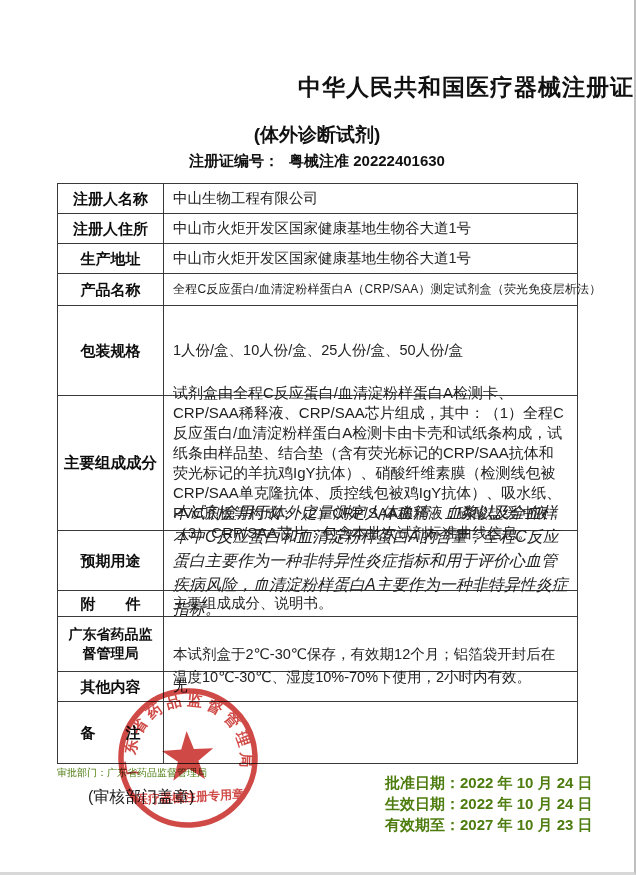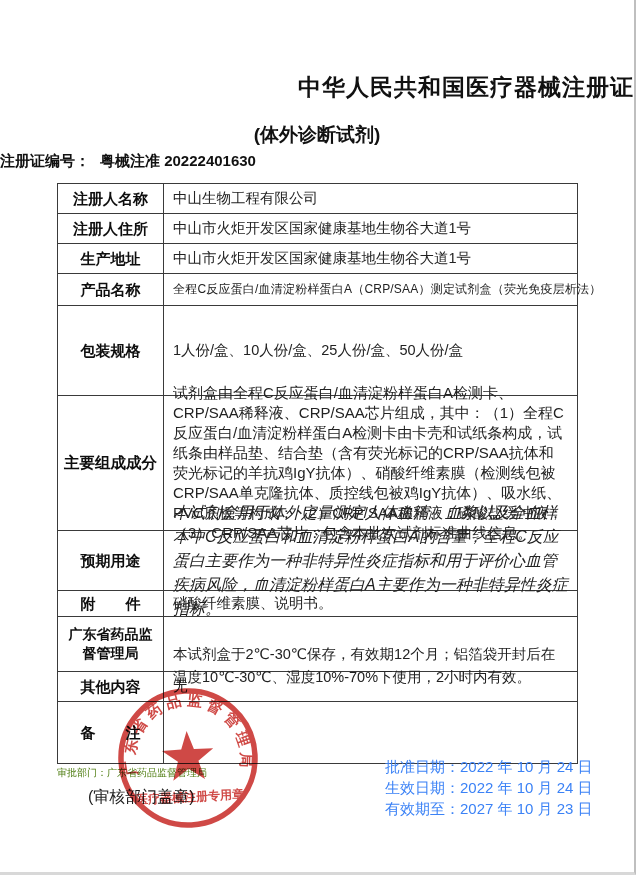--- a/index.html
+++ b/index.html
@@ -21,21 +21,21 @@
     position: absolute; top: 72px; left: 0; width: 100%;
     text-align: right; font-size: 23px; font-weight: bold;
     letter-spacing: 1px; color: #111;
   }
   .doc-subtitle {
     position: absolute; top: 112px; left: 0; width: 100%;
     text-align: center; font-size: 19px; font-weight: bold; color: #111; margin-top: 10px;
   }
   .reg-line {
     position: absolute; top: 152px; left: 0; width: 100%;
-    text-align: left; font-size: 15px; font-weight: bold; color: #111;
+    text-align: center; font-size: 15px; font-weight: bold; color: #111;
   }
   .reg-line .reg-value { margin-left: 10px; }
 
   .cert-table {
     position: absolute; left: 57px; top: 183px; width: 521px;
     border: 1.5px solid #3a3a3a;
     background: #fff;
   }
   .row { display: flex; border-bottom: 1px solid #3a3a3a; }
   .row:last-child { border-bottom: none; }
@@ -69,22 +69,22 @@
 
   .footer-left {
     position: absolute; left: 57px; top: 766px;
     font-size: 10px; color: #4d7c0f;
   }
   .footer-note {
     position: absolute; left: 88px; top: 787px;
     font-size: 16px; color: #1c1c1c;
   }
   .dates {
-    position: absolute; left: 385px; top: 756px;
-    font-size: 15px; color: #3b82f6; line-height: 21px;
+    position: absolute; left: 385px; top: 772px;
+    font-size: 15px; color: #4d7c0f; line-height: 21px; font-weight: bold;
   }
   .date-line span { display: inline; }
 
   .stamp {
     position: absolute; left: 108px; top: 678px;
     width: 160px; height: 160px;
     transform: rotate(-3deg);
     mix-blend-mode: multiply;
     opacity: 0.88;
   }
@@ -124,21 +124,21 @@
     <div class="row r6">
       <div class="cell-label">主要组成成分</div>
       <div class="cell-value">试剂盒由全程C反应蛋白/血清淀粉样蛋白A检测卡、CRP/SAA稀释液、CRP/SAA芯片组成，其中：（1）全程C反应蛋白/血清淀粉样蛋白A检测卡由卡壳和试纸条构成，试纸条由样品垫、结合垫（含有荧光标记的CRP/SAA抗体和荧光标记的羊抗鸡IgY抗体）、硝酸纤维素膜（检测线包被CRP/SAA单克隆抗体、质控线包被鸡IgY抗体）、吸水纸、PVC底板等构成；（2）CRP/SAA稀释液：磷酸盐缓冲液；（3）CRP/SAA芯片：包含本批次试剂标准曲线信息。</div>
     </div>
     <div class="row r7">
       <div class="cell-label">预期用途</div>
       <div class="cell-value">本试剂盒用于体外定量测定人体血清、血浆以及全血样本中C反应蛋白和血清淀粉样蛋白A的含量，全程C反应蛋白主要作为一种非特异性炎症指标和用于评价心血管疾病风险，血清淀粉样蛋白A主要作为一种非特异性炎症指标。</div>
     </div>
     <div class="row r8">
       <div class="cell-label">附　　件</div>
-      <div class="cell-value">硝酸纤维素膜、说明书。</div>
+      <div class="cell-value">主要组成成分、说明书。</div>
     </div>
     <div class="row r9">
       <div class="cell-label">广东省药品监督管理局</div>
       <div class="cell-value">本试剂盒于2℃-30℃保存，有效期12个月；铝箔袋开封后在温度10℃-30℃、湿度10%-70%下使用，2小时内有效。</div>
     </div>
     <div class="row r10">
       <div class="cell-label">其他内容</div>
       <div class="cell-value">无</div>
     </div>
     <div class="row r11">

